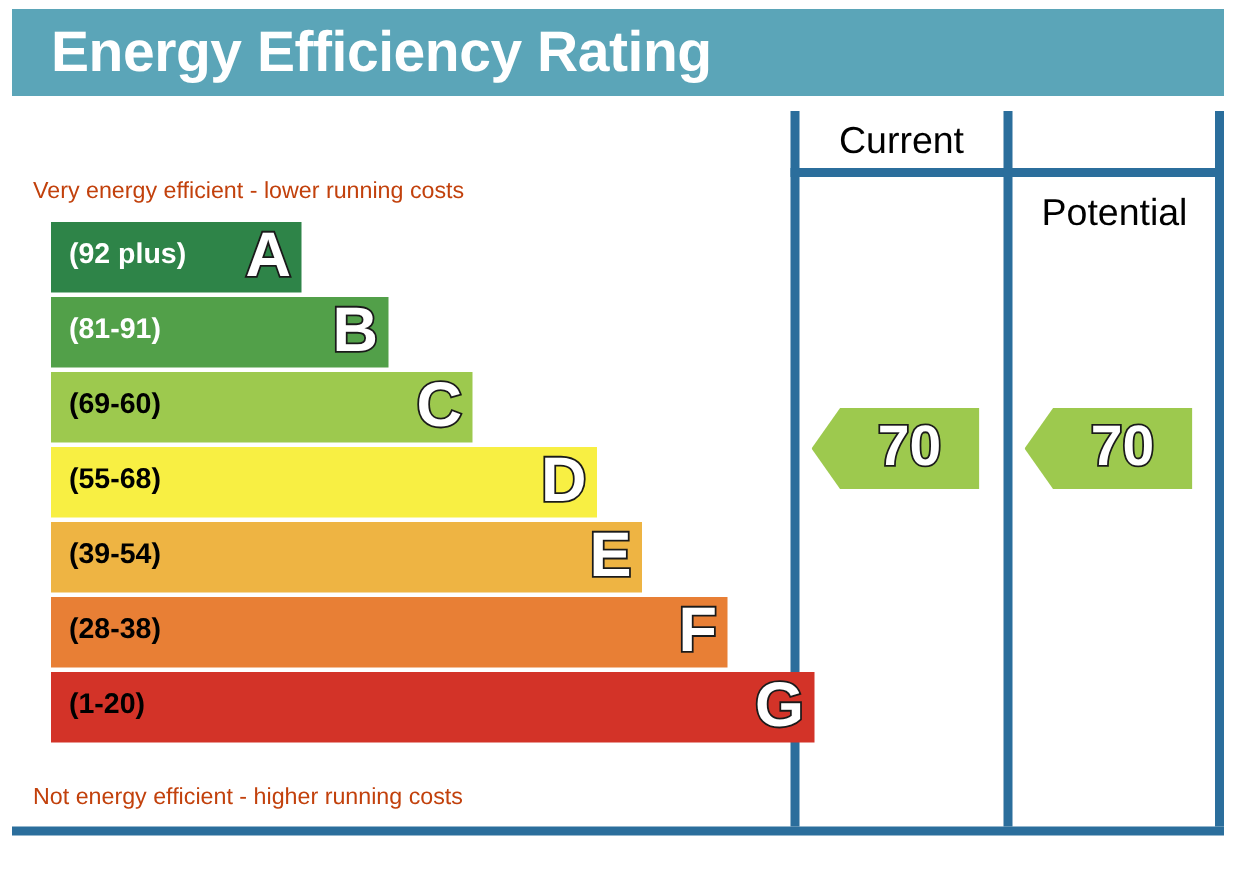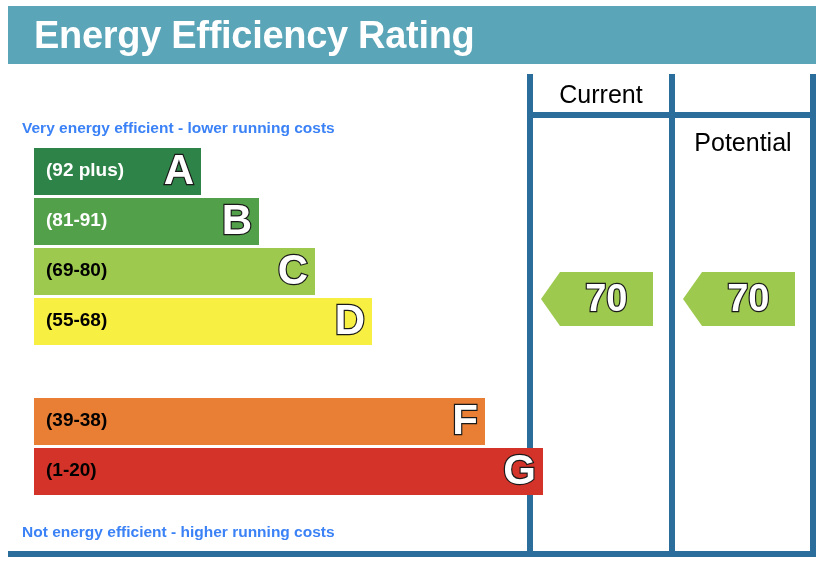--- a/index.html
+++ b/index.html
@@ -65,22 +65,22 @@
     white-space: nowrap;
   }
   #col-head-current   { left: 533px; width: 136px; }
   #col-head-potential { left: 675px; width: 136px; margin-top: 48px; }
 
   
   .caption {
     position: absolute;
     left: 22px;
     font-size: 15.5px;
-    font-weight: bold;
-    color: #3b82f6;
+    font-weight: normal;
+    color: #c2410c;
     white-space: nowrap;
   }
   #caption-top    { top: 119px; }
   #caption-bottom { top: 523px; }
 
   
   .band {
     position: absolute;
     left: 10px;
     height: 47px;
@@ -156,29 +156,33 @@
 
   <div class="band" id="band-0" style="top: 148px; width: 167px; background: rgb(46, 132, 72);">
     <span class="band-range" style="color: rgb(255, 255, 255);">(92 plus)</span>
     <span class="band-letter">A</span>
   </div>
   <div class="band" id="band-1" style="top: 198px; width: 225px; background: rgb(82, 160, 73);">
     <span class="band-range" style="color: rgb(255, 255, 255);">(81-91)</span>
     <span class="band-letter">B</span>
   </div>
   <div class="band" id="band-2" style="top: 248px; width: 281px; background: rgb(157, 201, 78);">
-    <span class="band-range" style="color: rgb(0, 0, 0);">(69-80)</span>
+    <span class="band-range" style="color: rgb(0, 0, 0);">(69-60)</span>
     <span class="band-letter">C</span>
   </div>
-  <div class="band" id="band-3" style="top: 298px; width: 338px; background: rgb(248, 239, 67); padding-left: 48px;">
+  <div class="band" id="band-3" style="top: 298px; width: 364px; background: rgb(248, 239, 67); padding-left: 48px;">
     <span class="band-range" style="color: rgb(0, 0, 0);">(55-68)</span>
     <span class="band-letter">D</span>
   </div>
+  <div class="band" id="band-4" style="top: 348px; width: 394px; background: rgb(238, 180, 67);">
+    <span class="band-range" style="color: rgb(0, 0, 0);">(39-54)</span>
+    <span class="band-letter">E</span>
+  </div>
   <div class="band" id="band-5" style="top: 398px; width: 451px; background: rgb(232, 127, 53);">
-    <span class="band-range" style="color: rgb(0, 0, 0);">(39-38)</span>
+    <span class="band-range" style="color: rgb(0, 0, 0);">(28-38)</span>
     <span class="band-letter">F</span>
   </div>
   <div class="band" id="band-6" style="top: 448px; width: 509px; background: rgb(211, 51, 40); text-align: right;">
     <span class="band-range" style="color: rgb(0, 0, 0);">(1-20)</span>
     <span class="band-letter">G</span>
   </div>
 
   <div class="rating" id="rating-current" style="background: rgb(157, 201, 78);">
     <span class="rating-value">70</span>
   </div>

